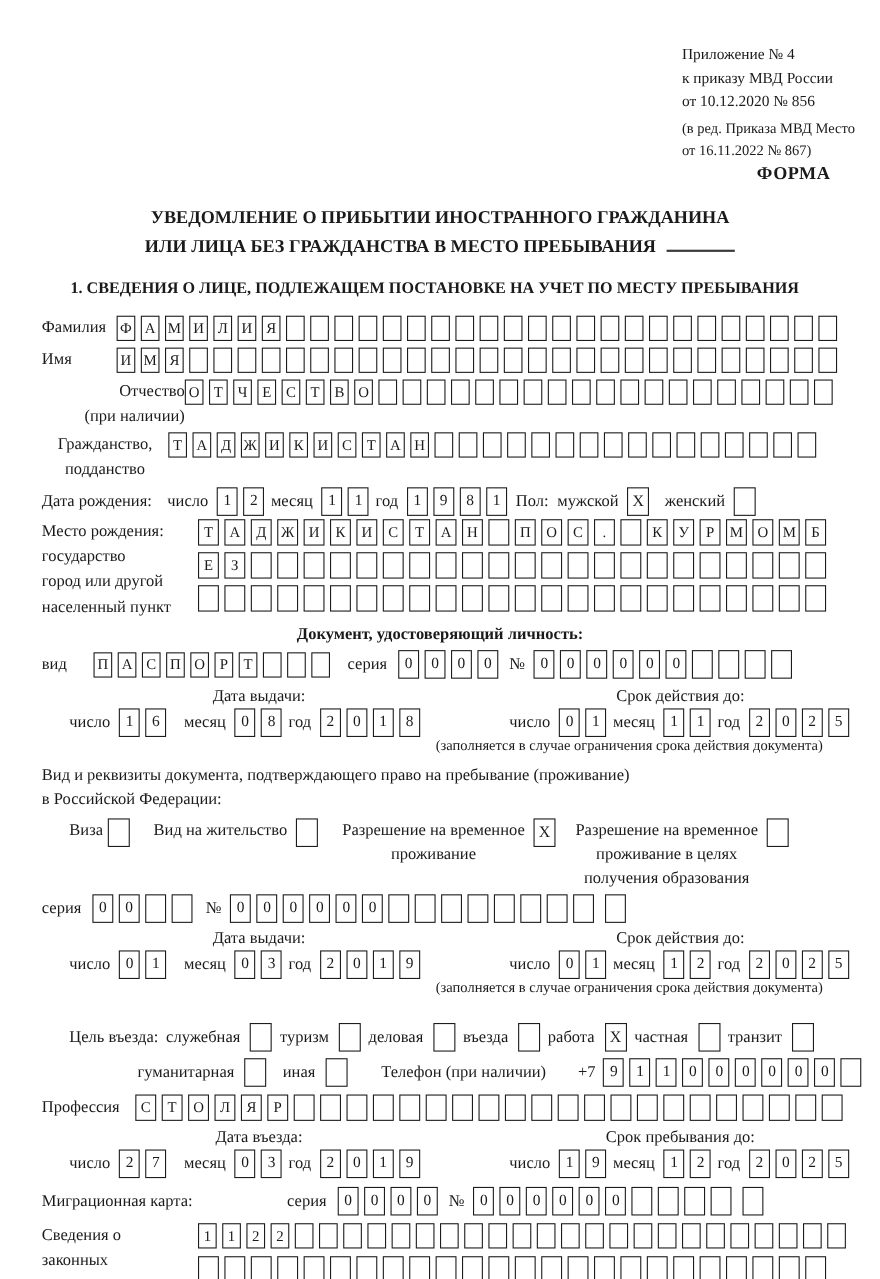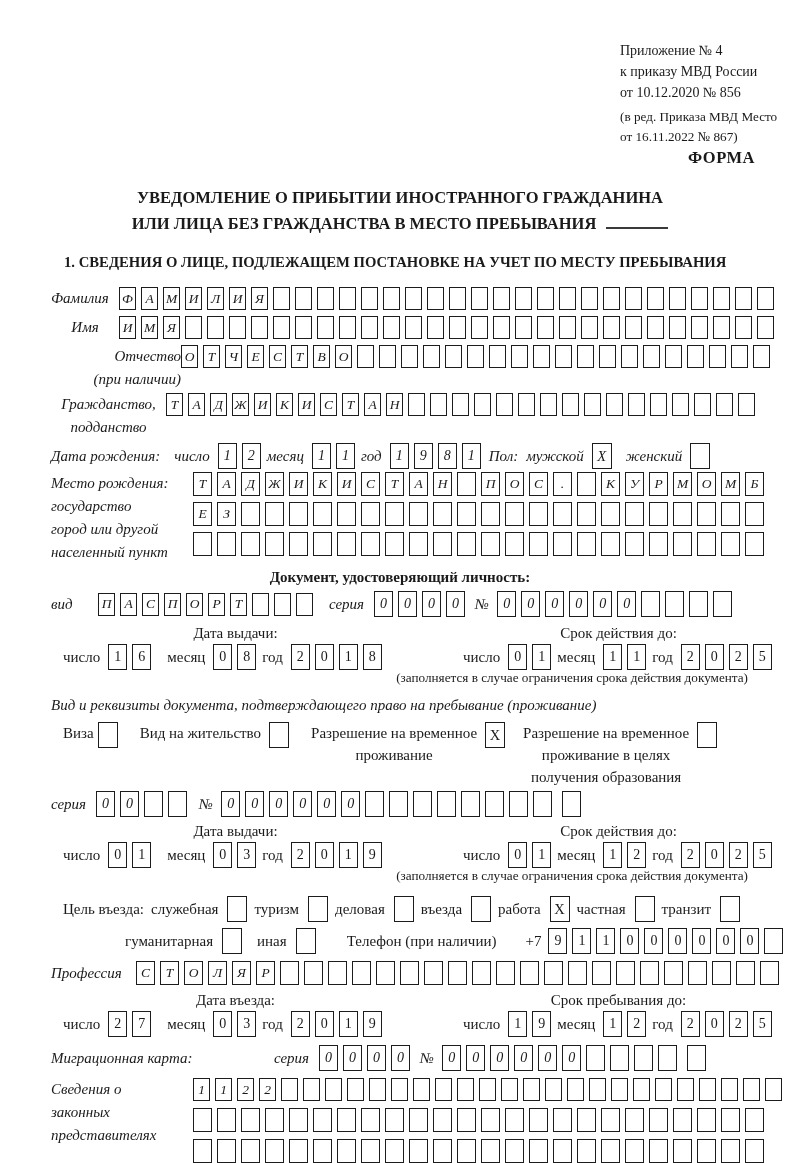--- a/index.html
+++ b/index.html
@@ -17,21 +17,21 @@
   
   .annex { position:absolute; left:620px; top:40px; font-size:14px; line-height:21px; }
   .annex .sub { font-size:13.2px; line-height:20px; margin-top:4px; }
   .forma { position:absolute; top:148px; left:688px; font-weight:bold; font-size:16.5px; letter-spacing:.5px; }
 
   .title { padding-top:185px; text-align:center; font-weight:bold; font-size:16.5px; line-height:26px; }
   .title .uline { display:inline-block; width:62px; border-bottom:2.5px solid #3a3a3a; height:14px; margin-left:10px; }
 
   .sec1 { margin:17px 0 0 64px; font-weight:bold; font-size:14.7px; }
 
-  .row { display:flex; align-items:center; margin-left:51px;font-style:italic; }
+  .row { display:flex; align-items:center; margin-left:38px; }
   .row.top { align-items:flex-start; }
   .lab { flex:0 0 auto; line-height:23px; }
   .lab2 div { line-height:23px; }
 
   .cells { display:flex; gap:5px; }
   .cell {
     width:17px; height:23px;
     border:1.6px solid #1c1c1c;
     display:flex; align-items:center; justify-content:center;
     font-size:13.5px; background:#fff; flex:0 0 auto;
@@ -117,21 +117,21 @@
         <span class="cell"></span>
         <span class="cell"></span>
         <span class="cell"></span>
         <span class="cell"></span>
         <span class="cell"></span>
         <span class="cell"></span>
       </span>
   </div>
 
   <div class="row" style="margin-top:6px;">
-    <span class="lab" style="width:68px;text-align:center;">Имя</span>
+    <span class="lab" style="width:68px;">Имя</span>
     <span class="cells">
         <span class="cell">И</span>
         <span class="cell">М</span>
         <span class="cell">Я</span>
         <span class="cell"></span>
         <span class="cell"></span>
         <span class="cell"></span>
         <span class="cell"></span>
         <span class="cell"></span>
         <span class="cell"></span>
@@ -426,20 +426,21 @@
           <span class="cell">2</span>
           <span class="cell">0</span>
           <span class="cell">2</span>
           <span class="cell">5</span>
         </span>
     </span>
   </div>
   <div class="note">(заполняется в случае ограничения срока действия документа)</div>
 
   <div class="row" style="margin-top:11px;">Вид и реквизиты документа, подтверждающего право на пребывание (проживание)</div>
+  <div class="row" style="margin-top:5px;">в Российской Федерации:</div>
 
   <div class="optrow" style="margin-top:8px;">
     <span class="opt">
       <span class="olab">Виза</span>
       <span class="chk" style="margin-left:4px;"></span>
     </span>
     <span class="opt" style="margin-left:22px;">
       <span class="olab">Вид на жительство</span>
       <span class="chk"></span>
     </span>
@@ -529,21 +530,21 @@
       <span class="cells d">
           <span class="cell">2</span>
           <span class="cell">0</span>
           <span class="cell">2</span>
           <span class="cell">5</span>
         </span>
     </span>
   </div>
   <div class="note">(заполняется в случае ограничения срока действия документа)</div>
 
-  <div class="purpose-row" style="margin-top:12px;">
+  <div class="purpose-row" style="margin-top:24px;">
     <span class="lab">Цель въезда:</span>
     <span class="lab">служебная</span>
     <span class="chk"></span>
     <span class="lab">туризм</span>
     <span class="chk"></span>
     <span class="lab">деловая</span>
     <span class="chk"></span>
     <span class="lab">въезда</span>
     <span class="chk"></span>
     <span class="lab">работа</span>

